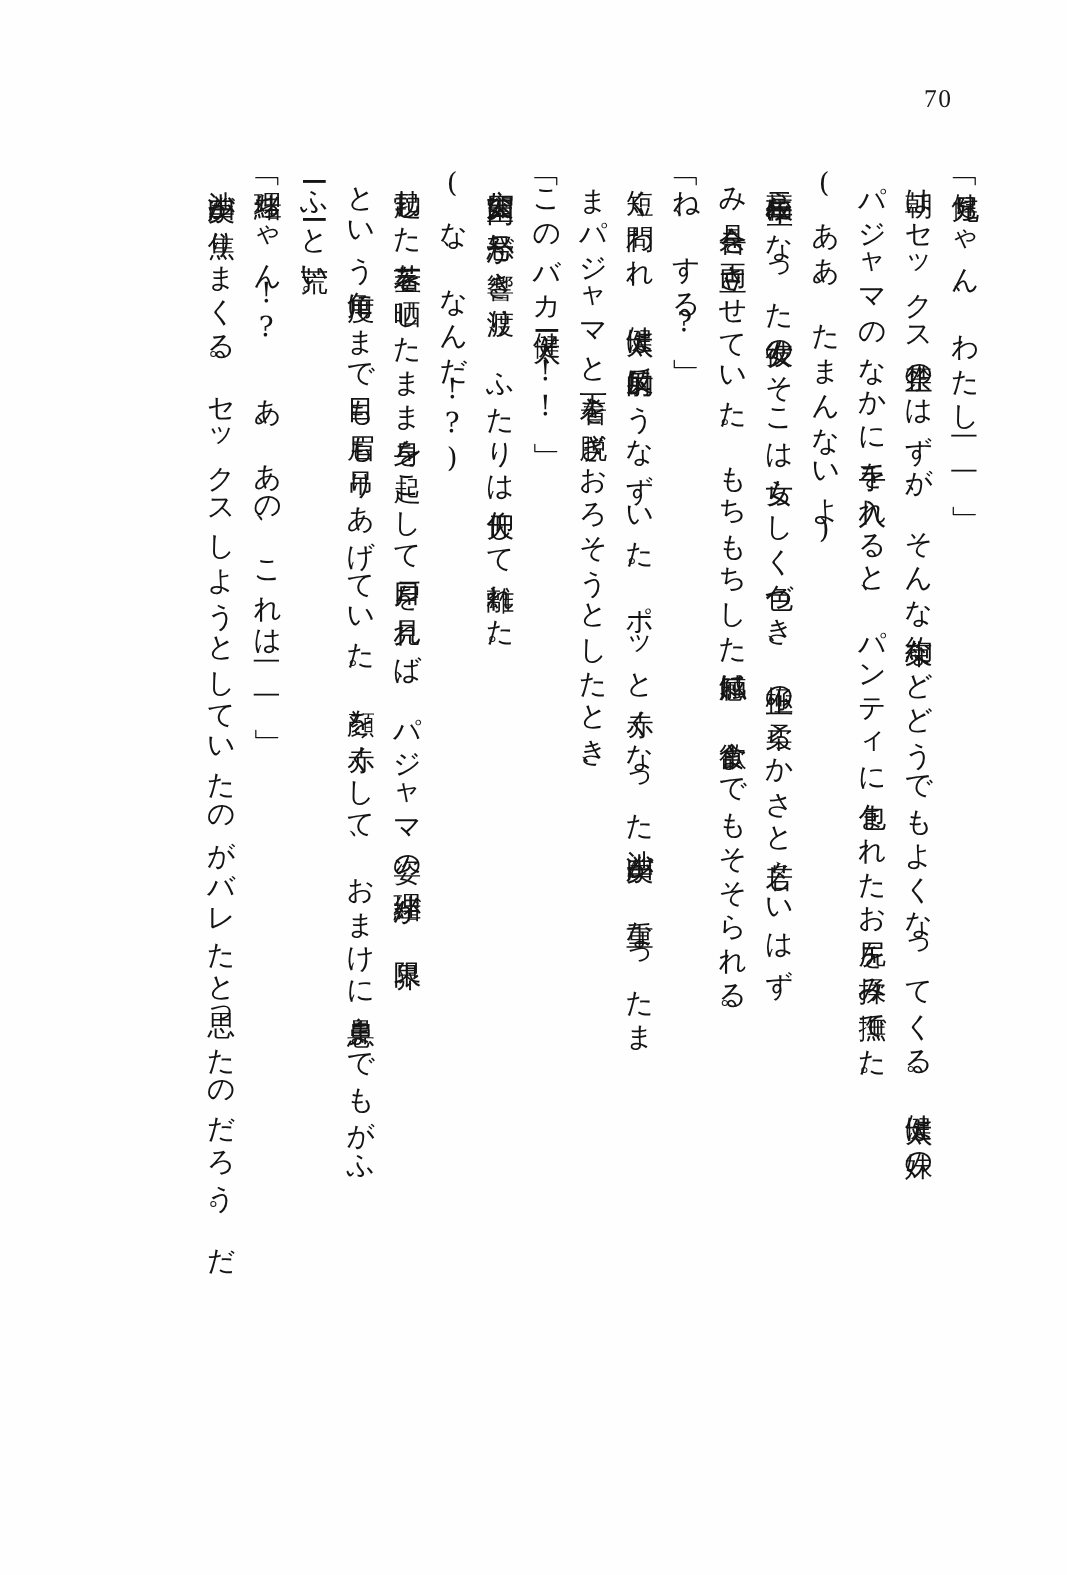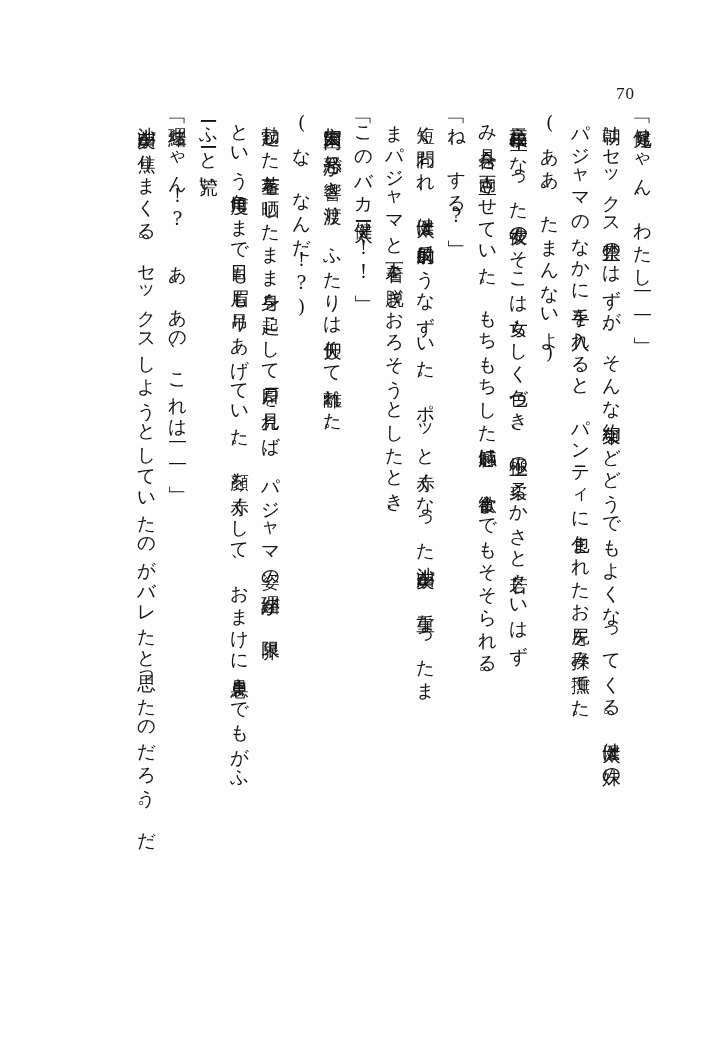--- a/index.html
+++ b/index.html
@@ -24,21 +24,20 @@
 
   
   .page-number {
     position: absolute;
     top: 56px;
     right: 76px;
     font-size: 17px;
     letter-spacing: 1px;
     color: #1a1a1a;
     font-family: "Liberation Serif", "DejaVu Serif", serif;
-    margin-top: 28px;
   }
 
   
   .text-block {
     position: absolute;
     top: 112px;
     left: 52px;
     right: 60px;
     height: 860px;
     display: flex;

